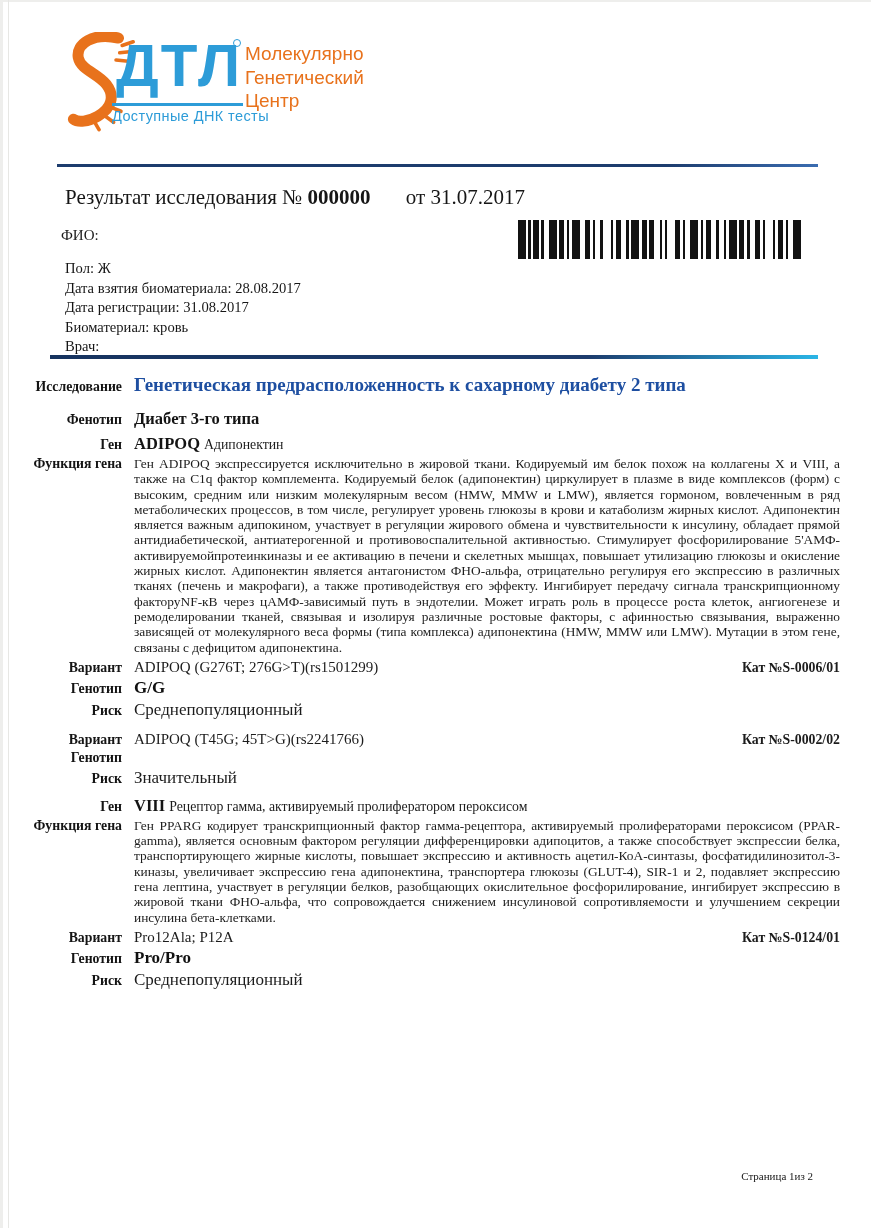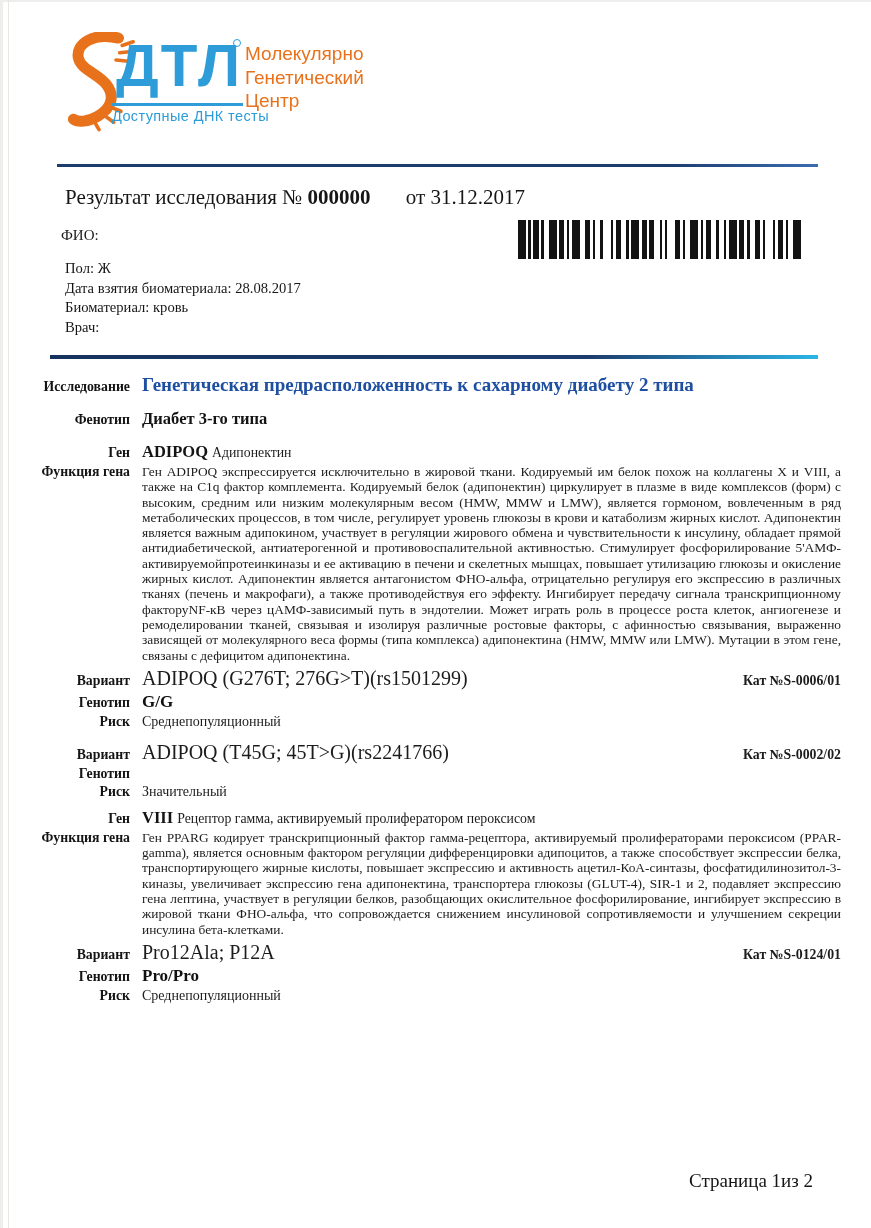--- a/index.html
+++ b/index.html
@@ -72,54 +72,54 @@
   }
   .barcode span { height: 100%; }
   .barcode span.bar { background: #131313; }
 
   .patient {
     position: absolute; left: 65px; top: 259px;
     font-size: 14.6px; line-height: 19.6px; color: #161616;
   }
 
   
-  .report { position: absolute; left: 0; top: 374px; width: 841px; padding-left: 8px; }
+  .report { position: absolute; left: 0; top: 374px; width: 841px; }
   .row { display: flex; align-items: baseline; }
   .lbl {
     flex: 0 0 122px; width: 122px; text-align: right;
     font-weight: bold; font-size: 13.8px; color: #141414;
   }
   .val { margin-left: 12px; width: 706px; }
 
   .row-study { margin-bottom: 13px; }
   .study-title { font-weight: bold; font-size: 19px; color: #1e4fa1; }
-  .row-phenotype { margin-bottom: 13px; }
+  .row-phenotype { margin-bottom: 5px; }
   .phenotype-val { font-weight: bold; font-size: 16.5px; color: #141414; }
 
   .gene-name { font-weight: bold; font-size: 16.5px; color: #141414; }
   .gene-desc { font-size: 13.8px; }
   .row-gene { margin-bottom: 2px; }
   .row-function { margin-bottom: 4px; }
   .function-text {
     font-size: 13.4px; line-height: 15.3px; text-align: justify; color: #1d1d1d;
   }
   .row-variant { margin-bottom: 2px; }
   .variant-flex { display: flex; justify-content: space-between; align-items: baseline; }
-  .variant-name { font-size: 20px; }
+  .variant-name { font-size: 15px; }
   .variant-cat { font-weight: bold; font-size: 13.8px; }
   .row-genotype { margin-bottom: 2px; }
   .genotype-val { font-weight: bold; font-size: 17px; color: #111; }
   .row-risk { font-size: 13.8px; }
-  .risk-val { font-size: 14px; }
+  .risk-val { font-size: 17px; }
   .gap-sm { height: 11px; }
   .gap-md { height: 8px; }
 
   .page-number {
     position: absolute; top: 1170px; right: 58px;
-    font-size: 19px; color: #161616;
+    font-size: 11px; color: #161616;
   }
 </style>
 </head>
 <body>
 
 <div class="page">
   <div class="scan-edge"></div>
 
   <div class="logo-helix">
     <svg width="74" height="100" viewBox="0 0 58 82">
@@ -142,21 +142,21 @@
     <div>Центр</div>
   </div>
   <div class="logo-underline"></div>
   <div class="logo-subtitle">Доступные ДНК тесты</div>
 
   <div class="sep1"></div>
 
   <div class="result-line">
     <span>Результат исследования №</span>
     <span class="result-number">000000</span>
-    <span class="result-date">от 31.12.2017</span>
+    <span class="result-date">от 31.07.2017</span>
   </div>
   <div class="fio-line">ФИО:</div>
 
   <div class="barcode" id="barcode">
       <span class="bar" style="flex: 3 3 0px;"></span>
       <span style="flex: 1 1 0px;"></span>
       <span class="bar" style="flex: 1 1 0px;"></span>
       <span style="flex: 1 1 0px;"></span>
       <span class="bar" style="flex: 2 2 0px;"></span>
       <span style="flex: 1 1 0px;"></span>
@@ -221,20 +221,21 @@
       <span class="bar" style="flex: 2 2 0px;"></span>
       <span style="flex: 1 1 0px;"></span>
       <span class="bar" style="flex: 1 1 0px;"></span>
       <span style="flex: 2 2 0px;"></span>
       <span class="bar" style="flex: 3 3 0px;"></span>
     </div>
 
   <div class="patient">
     <div>Пол: Ж</div>
     <div>Дата взятия биоматериала: 28.08.2017</div>
+    <div>Дата регистрации: 31.08.2017</div>
     <div>Биоматериал: кровь</div>
     <div>Врач:</div>
   </div>
 
   <div class="sep2"></div>
 
   <div class="report">
 
     <div class="row row-study">
       <div class="lbl">Исследование</div>

